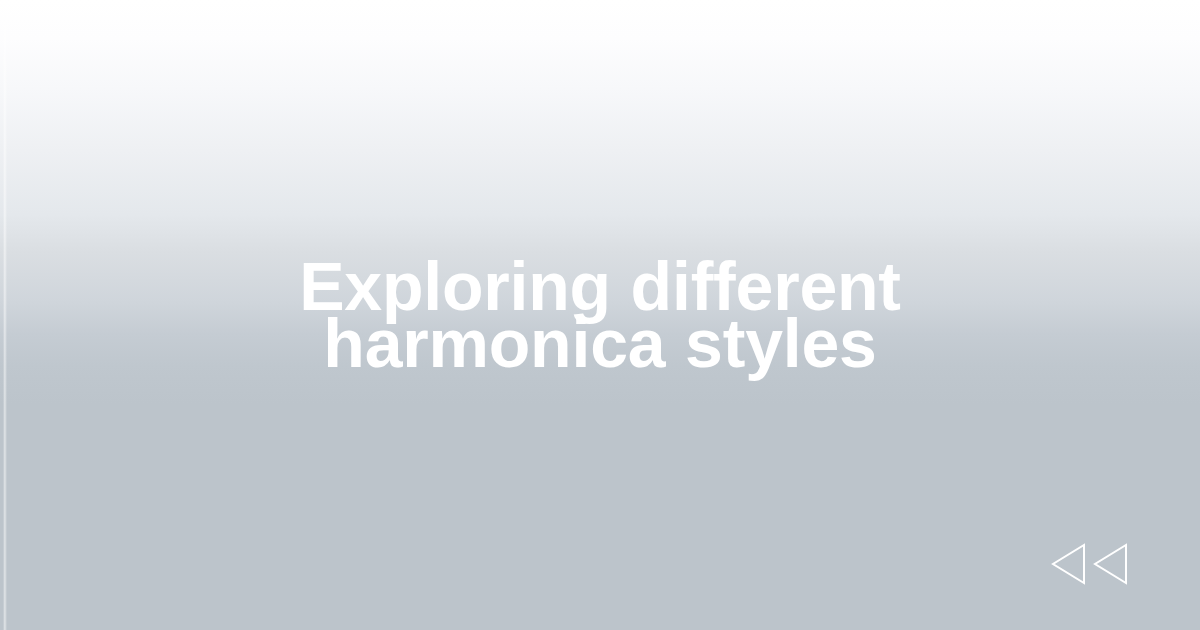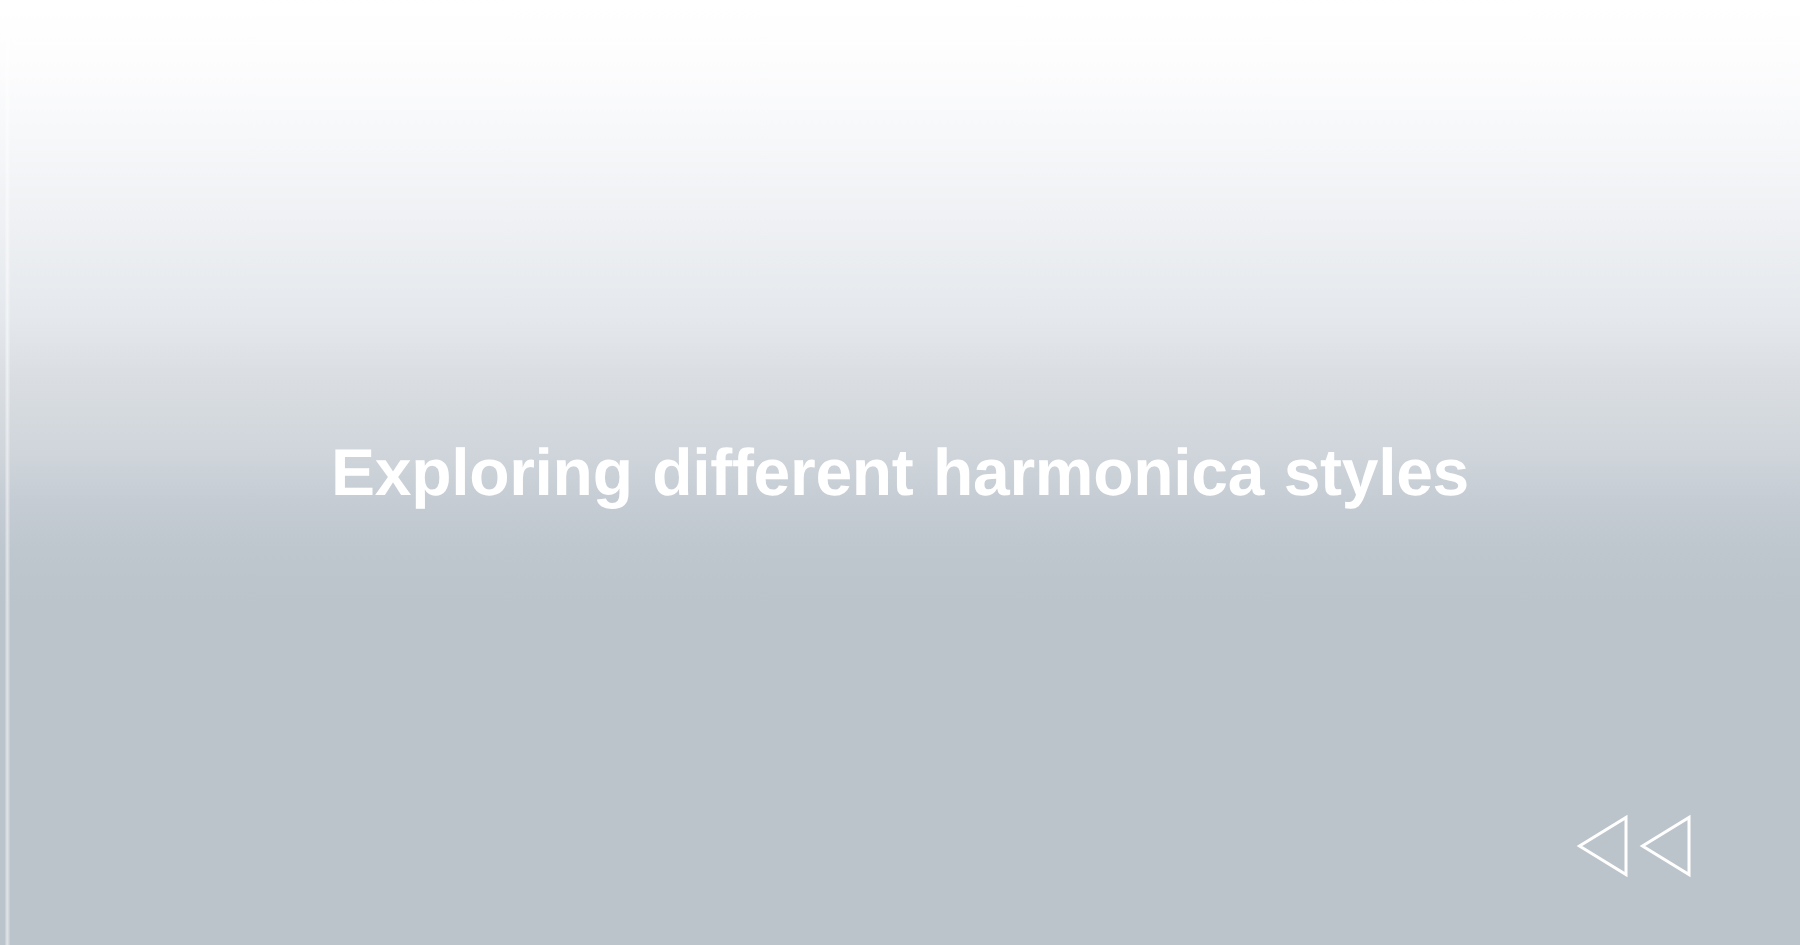--- a/index.html
+++ b/index.html
@@ -63,21 +63,21 @@
     justify-content: center;
   }
 
   .title {
     width: 760px;
     margin: 16px;
     padding: 0;
     text-align: center;
     color: #ffffff;
     font-family: "Liberation Sans", sans-serif;
-    font-size: 44px;
+    font-size: 68px;
     font-weight: 600;
     line-height: 57px;
     letter-spacing: -0.2px;
     word-spacing: 1px;
   }
 
   .rewind-icon {
     position: absolute;
     left: 1050px;
     top: 542px;

